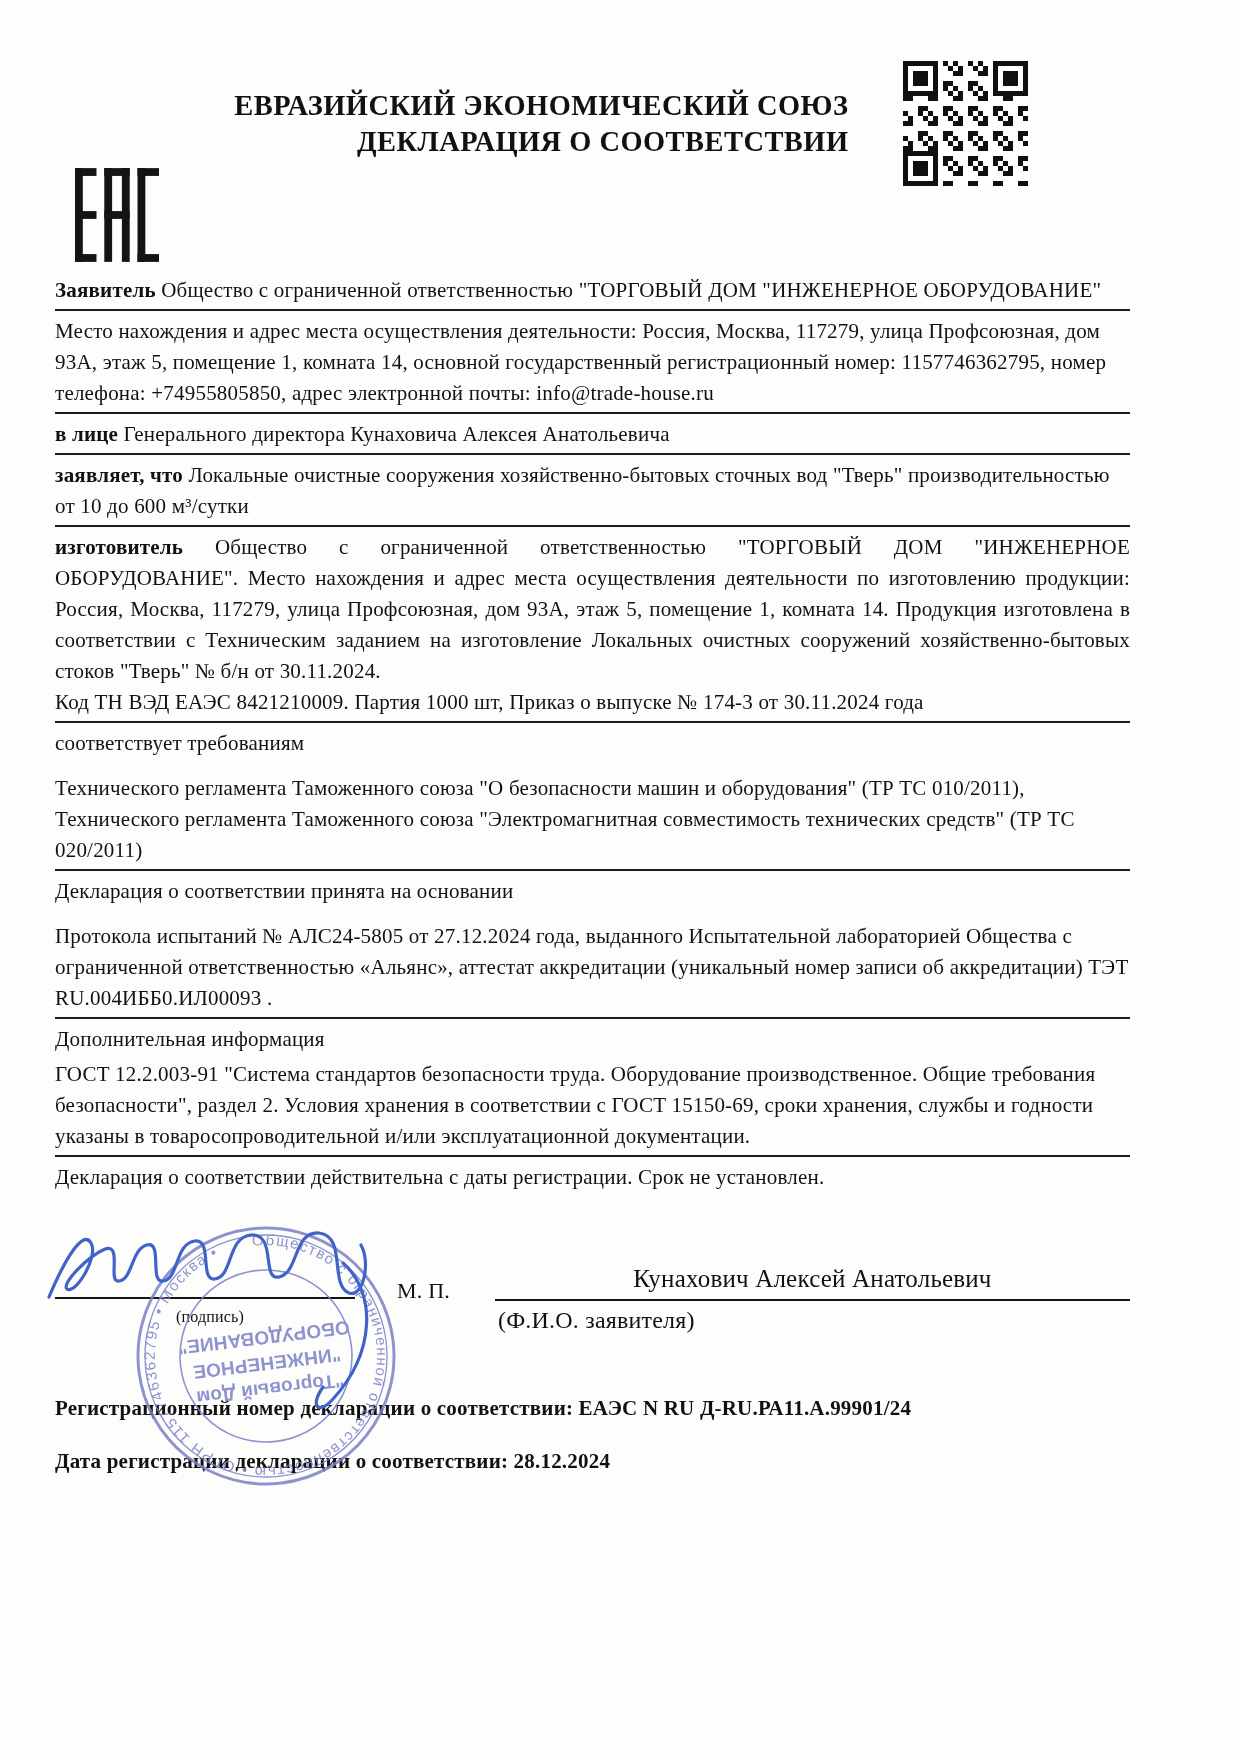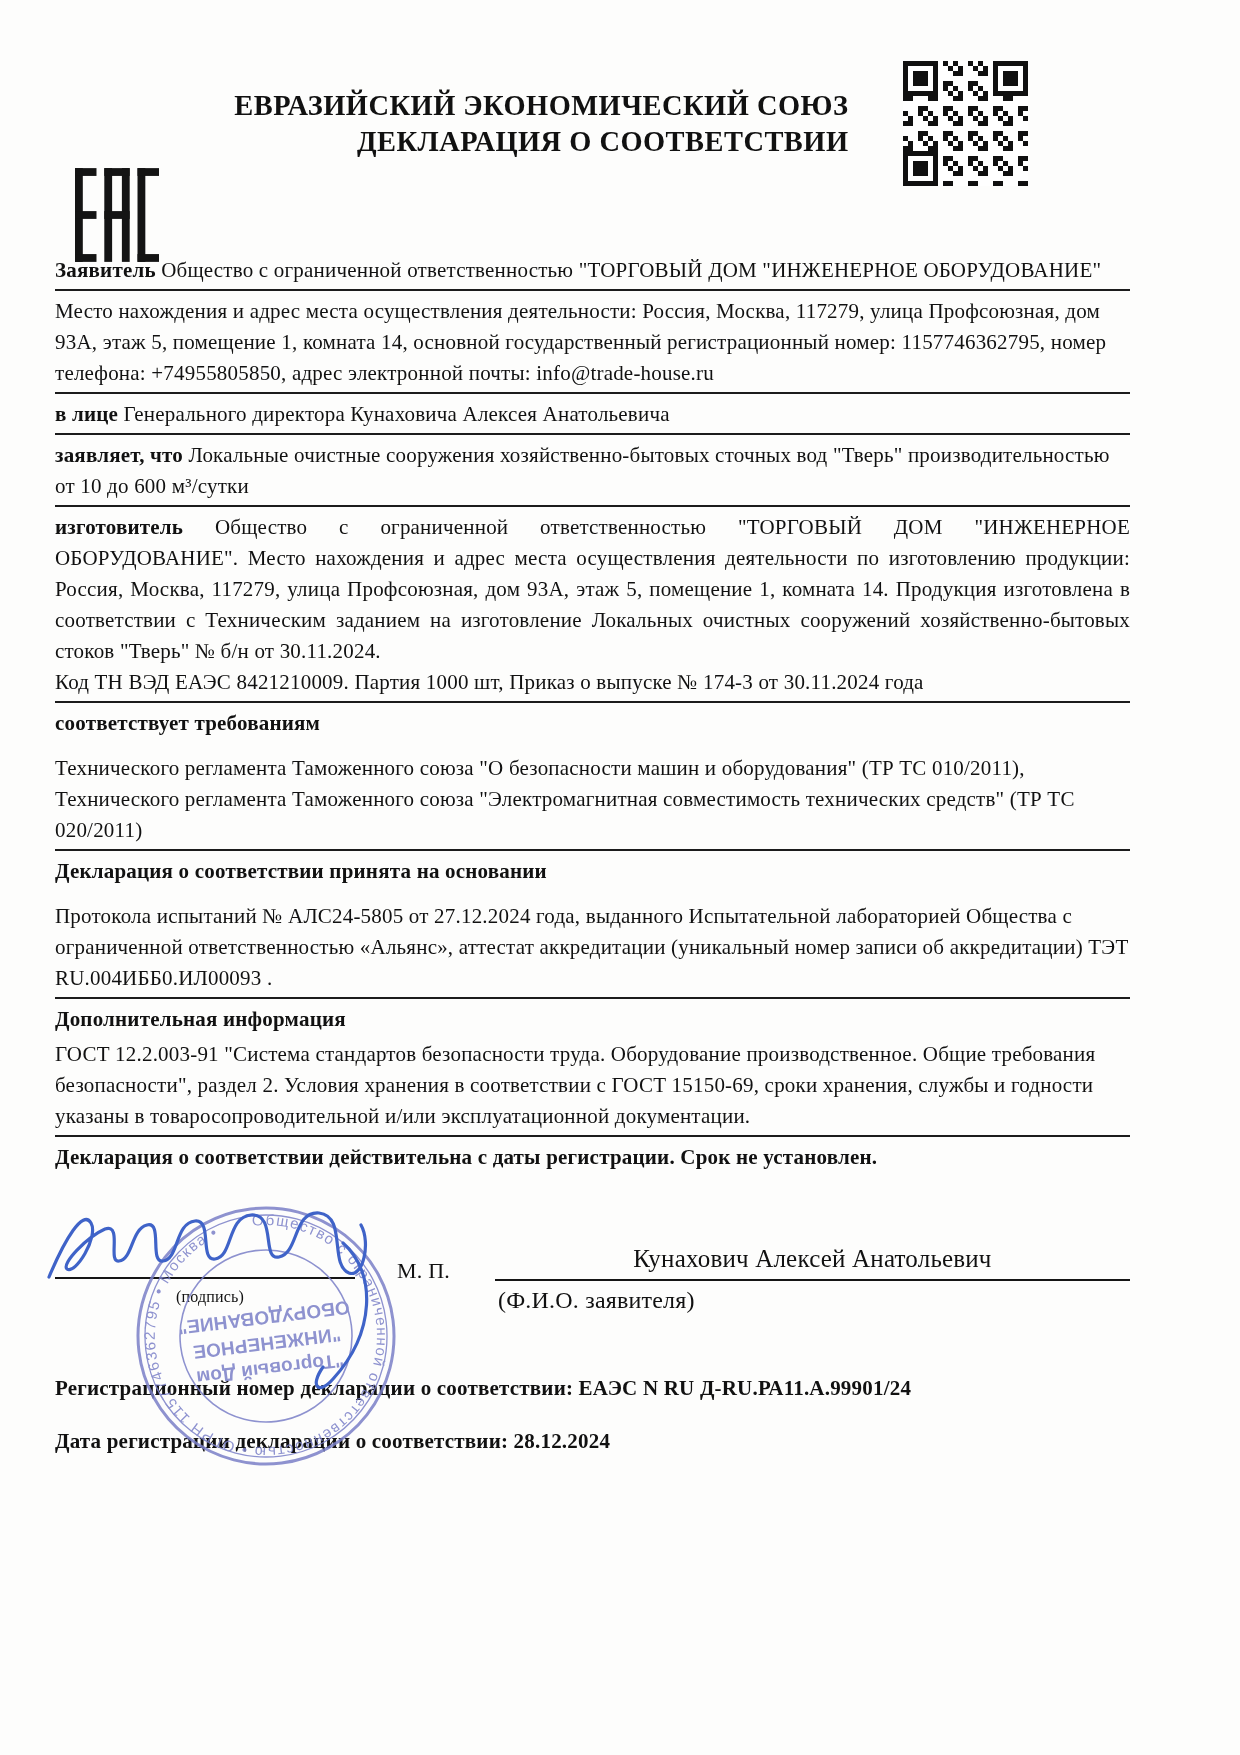--- a/index.html
+++ b/index.html
@@ -16,26 +16,26 @@
   
   .hdr{position:relative;height:200px;}
   .titles{position:absolute;left:150px;top:32px;width:650px;text-align:right;}
   .title-l1,.title-l2{
     font-weight:bold;font-size:29px;letter-spacing:.5px;line-height:36px;
     transform:scaleX(.98);white-space:nowrap;
   }
   .eac{position:absolute;left:20px;top:112px;}
   .qr{position:absolute;right:102px;top:6px;}
   
-  main{font-size:21px;line-height:31px;letter-spacing:.2px;}
+  main{font-size:21px;line-height:31px;letter-spacing:.2px;margin-top:20px;}
   .sec{border-bottom:2px solid #1c1c1c;padding-bottom:3px;margin-bottom:5px;}
   .sec p,.plain p{margin:0;}
   .lbl{font-weight:bold;}
   .just{text-align:justify;}
-  .bhead{font-weight:bold;margin:2px 0 4px 0;}
+  .bhead{font-weight:normal;margin:2px 0 4px 0;}
   .gap-top{margin-top:14px;}
   
   .sigrow{position:relative;display:flex;margin-top:26px;height:150px;}
   .sig-left{width:300px;position:relative;}
   .sig-left .line{position:absolute;left:0;right:0;top:78px;border-bottom:2px solid #151515;}
   .sig-left .cap{position:absolute;top:82px;left:10px;right:0;text-align:center;font-size:16px;}
   .mp{width:140px;box-sizing:border-box;padding:56px 0 0 42px;font-size:22px;}
   .sig-right{flex:1;position:relative;}
   .sig-right .name{position:absolute;top:44px;left:0;right:0;text-align:center;font-size:25px;}
   .sig-right .line{position:absolute;left:0;right:0;top:80px;border-bottom:2px solid #151515;}

